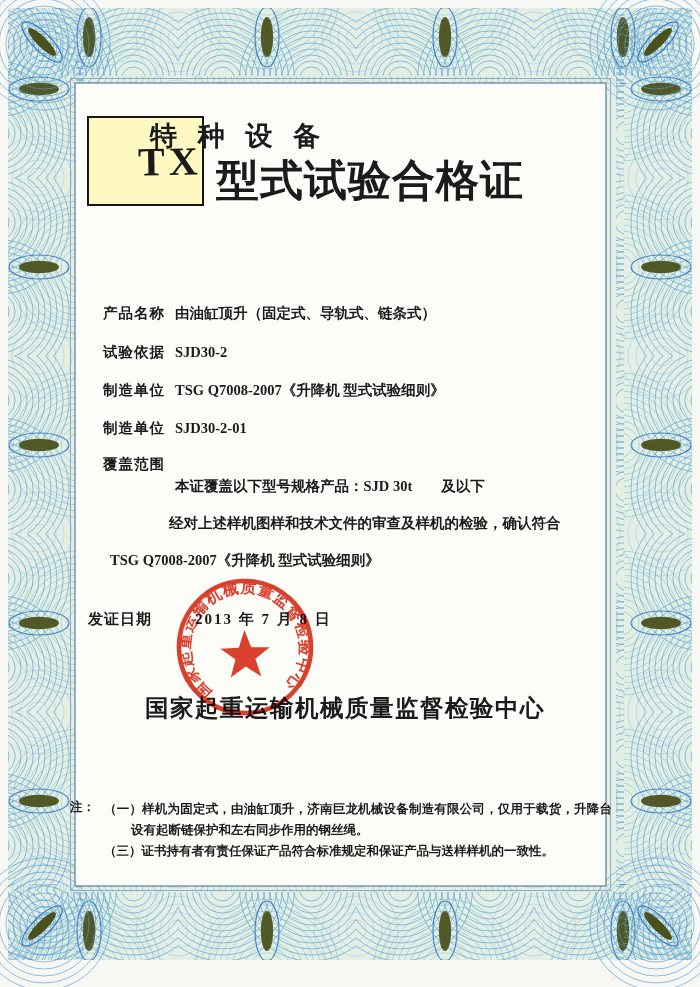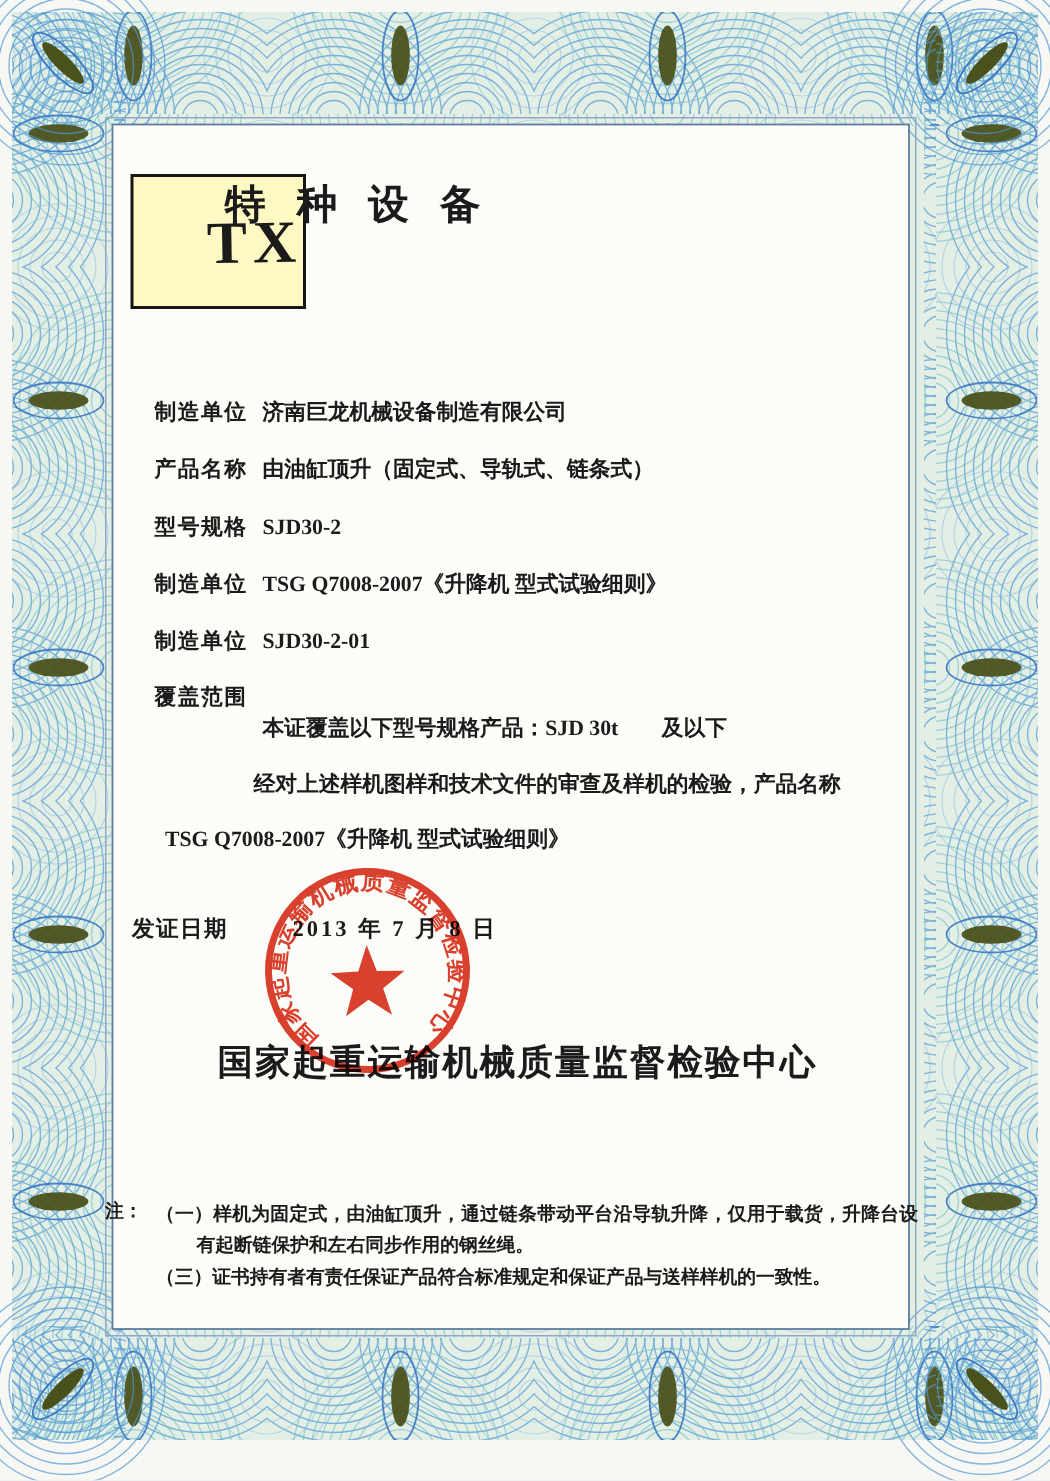--- a/index.html
+++ b/index.html
@@ -156,40 +156,38 @@
 
     <rect x="70.5" y="78.5" width="540" height="812" fill="none" stroke="#8fa9c2" stroke-width="1"></rect>
     <rect x="75" y="83" width="531" height="803" fill="#fcfcf9" stroke="#5c7d9d" stroke-width="1.2"></rect>
   </svg>
 
   <div class="abs tx-box">
     <span>TX</span>
   </div>
 
   <div class="abs hdr-small">特 种 设 备</div>
-
-  <div class="abs row" style="top:265px">
-    <span class="lbl">制造单位</span><span class="val">济南巨龙机械设备制造有限公司</span>
-  </div>
+  <div class="abs title">型式试验合格证</div>
+
   <div class="abs row" style="top:303px">
     <span class="lbl">产品名称</span><span class="val">由油缸顶升（固定式、导轨式、链条式）</span>
   </div>
   <div class="abs row" style="top:342px">
-    <span class="lbl">型号规格</span><span class="val">SJD30-2</span>
+    <span class="lbl">试验依据</span><span class="val">SJD30-2</span>
   </div>
   <div class="abs row" style="top:380px">
     <span class="lbl">制造单位</span><span class="val">TSG Q7008-2007《升降机 型式试验细则》</span>
   </div>
   <div class="abs row" style="top:418px">
     <span class="lbl">制造单位</span><span class="val">SJD30-2-01</span>
   </div>
 
   <div class="abs cov-lbl">覆盖范围</div>
   <div class="abs cov-line" style="left:175px;top:476px">本证覆盖以下型号规格产品：SJD 30t　　及以下</div>
-  <div class="abs cov-line" style="left:169px;top:513px">经对上述样机图样和技术文件的审查及样机的检验，产品名称</div>
+  <div class="abs cov-line" style="left:169px;top:513px">经对上述样机图样和技术文件的审查及样机的检验，确认符合</div>
   <div class="abs cov-line" style="left:110px;top:550px">TSG Q7008-2007《升降机 型式试验细则》</div>
 
   <div class="abs issue">
     <span class="lbl">发证日期</span><span class="val">2013 年 7 月 8 日</span>
   </div>
 
   <div class="abs authority">国家起重运输机械质量监督检验中心</div>
 
   <svg class="abs seal" viewBox="-80 -80 160 160" xmlns="http://www.w3.org/2000/svg">
     <defs>
@@ -197,17 +195,17 @@
     </defs>
     <circle r="66" fill="none" stroke="#d92c17" stroke-width="4.6"></circle>
     <text font-size="15.5" font-weight="bold" fill="#d92c17" font-family="Liberation Serif, DejaVu Serif, serif" letter-spacing="1">
       <textPath href="#sealArc" startOffset="0" textLength="266" lengthAdjust="spacingAndGlyphs">国家起重运输机械质量监督检验中心</textPath>
     </text>
     <polygon transform="translate(0,9)" fill="#d92c17" points="0,-26 6.2,-8.5 24.7,-8.0 10.0,3.2 15.3,21.0 0,10.5 -15.3,21.0 -10.0,3.2 -24.7,-8.0 -6.2,-8.5"></polygon>
   </svg>
 
   <div class="abs note-mark">注：</div>
   <div class="abs notes">
-    <div class="note">（一）样机为固定式，由油缸顶升，通过链条带动平台沿导轨升降，仅用于载货，升降台设有起断链保护和左右同步作用的钢丝绳。</div>
+    <div class="note">（一）样机为固定式，由油缸顶升，济南巨龙机械设备制造有限公司，仅用于载货，升降台设有起断链保护和左右同步作用的钢丝绳。</div>
     <div class="note">（三）证书持有者有责任保证产品符合标准规定和保证产品与送样样机的一致性。</div>
   </div>
 
 </div>
 
 </body></html>

